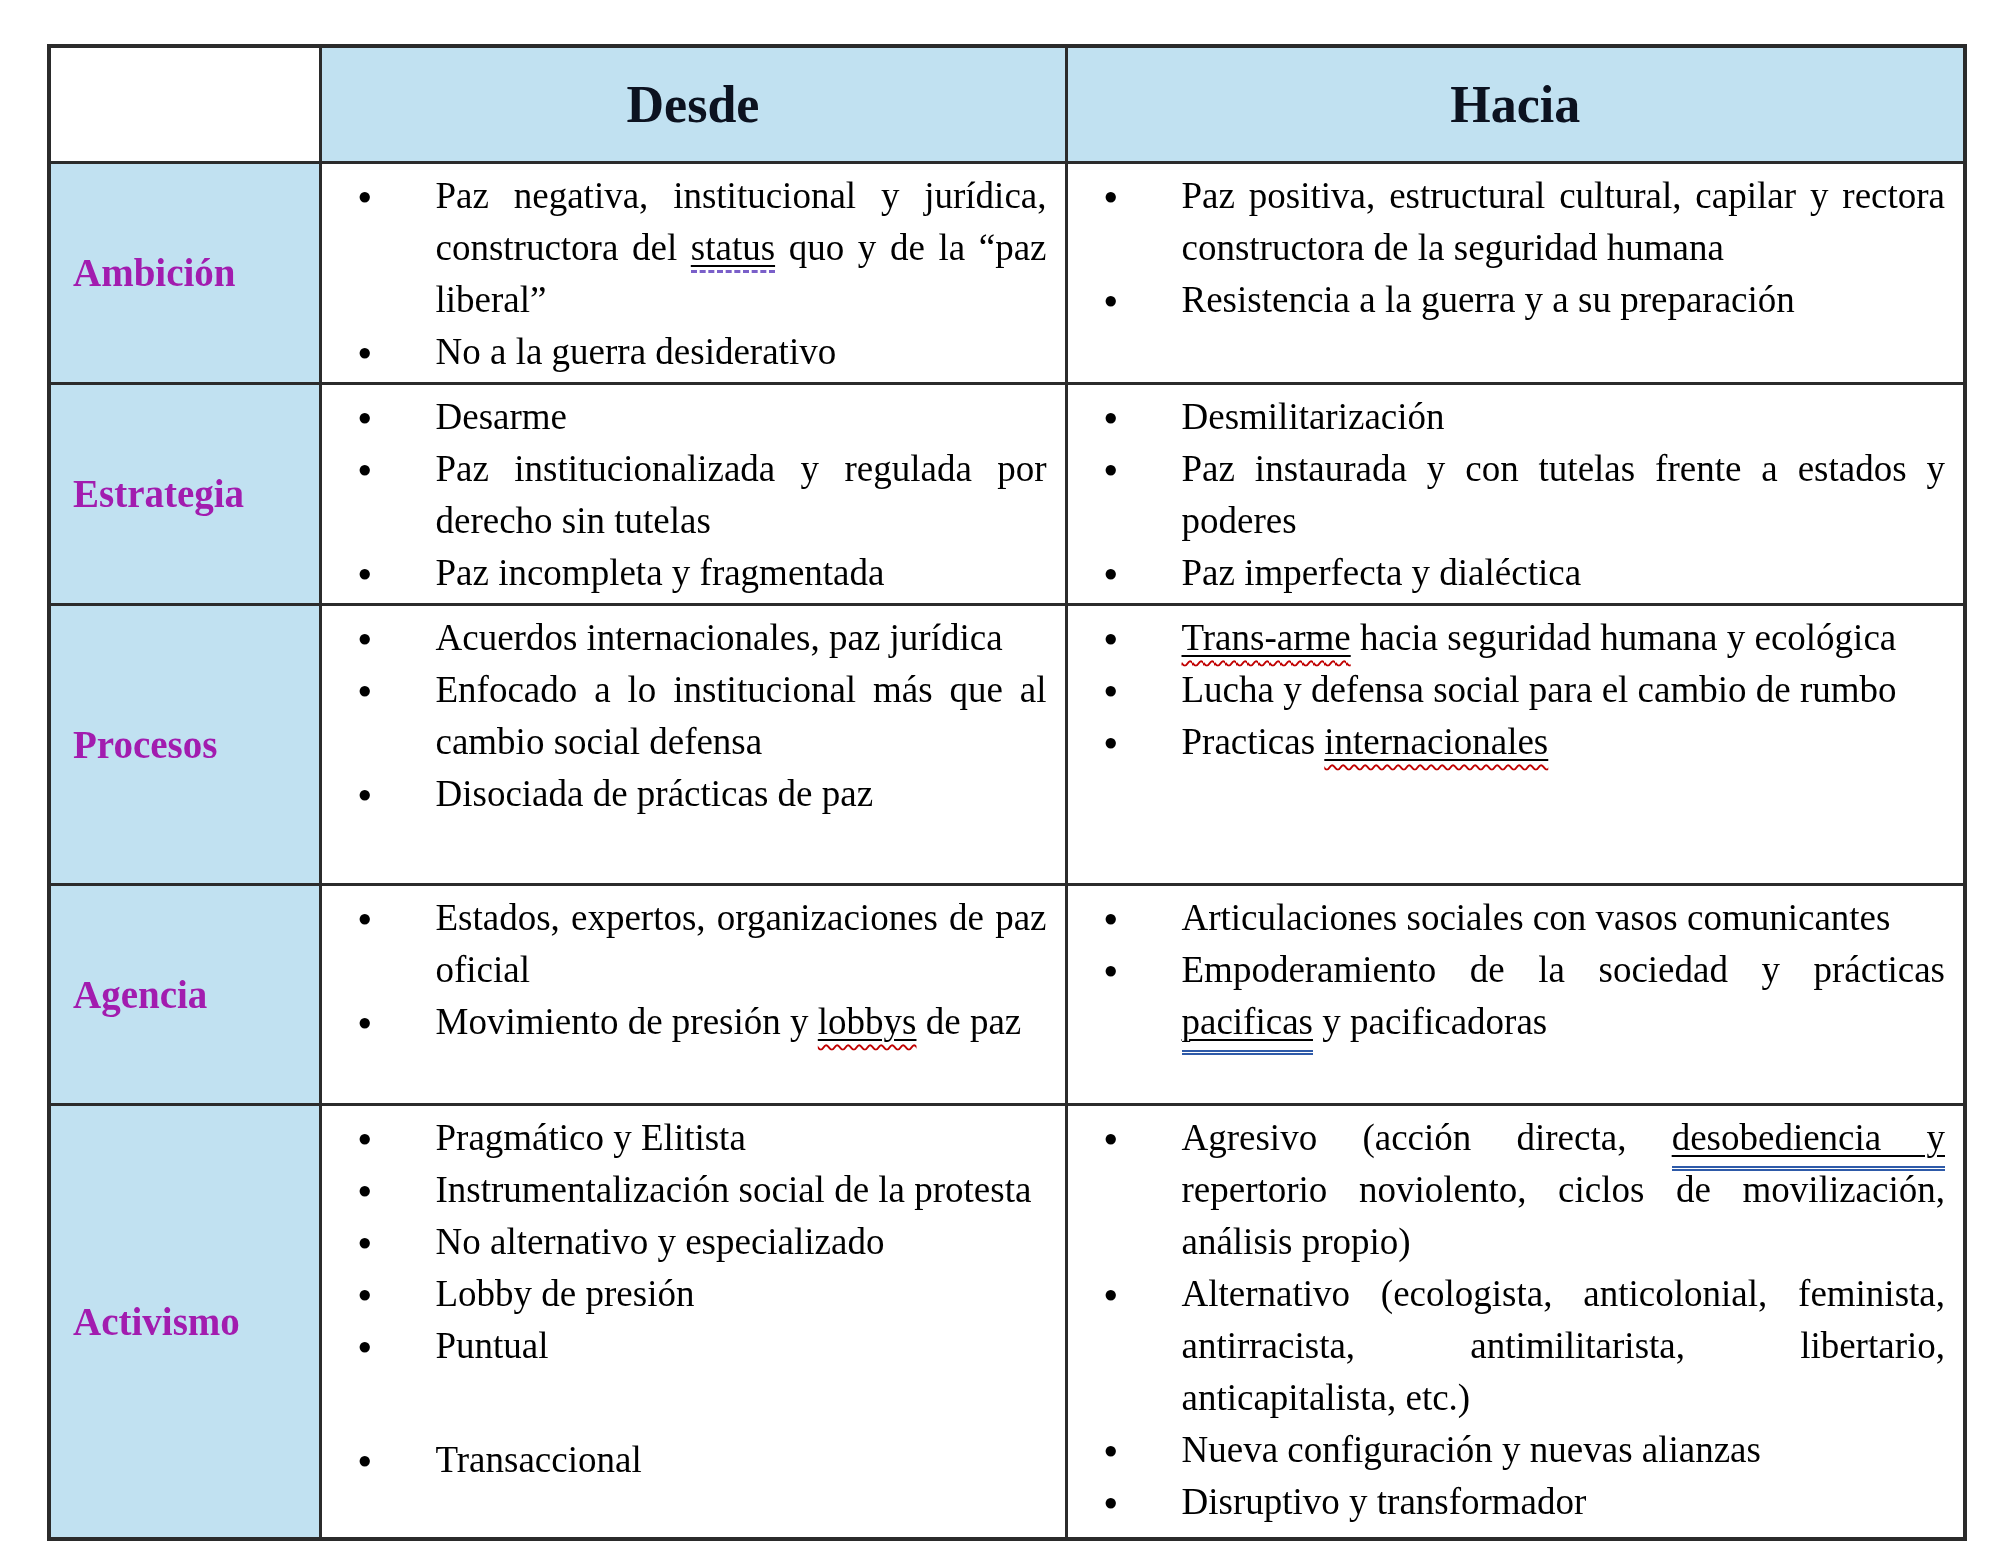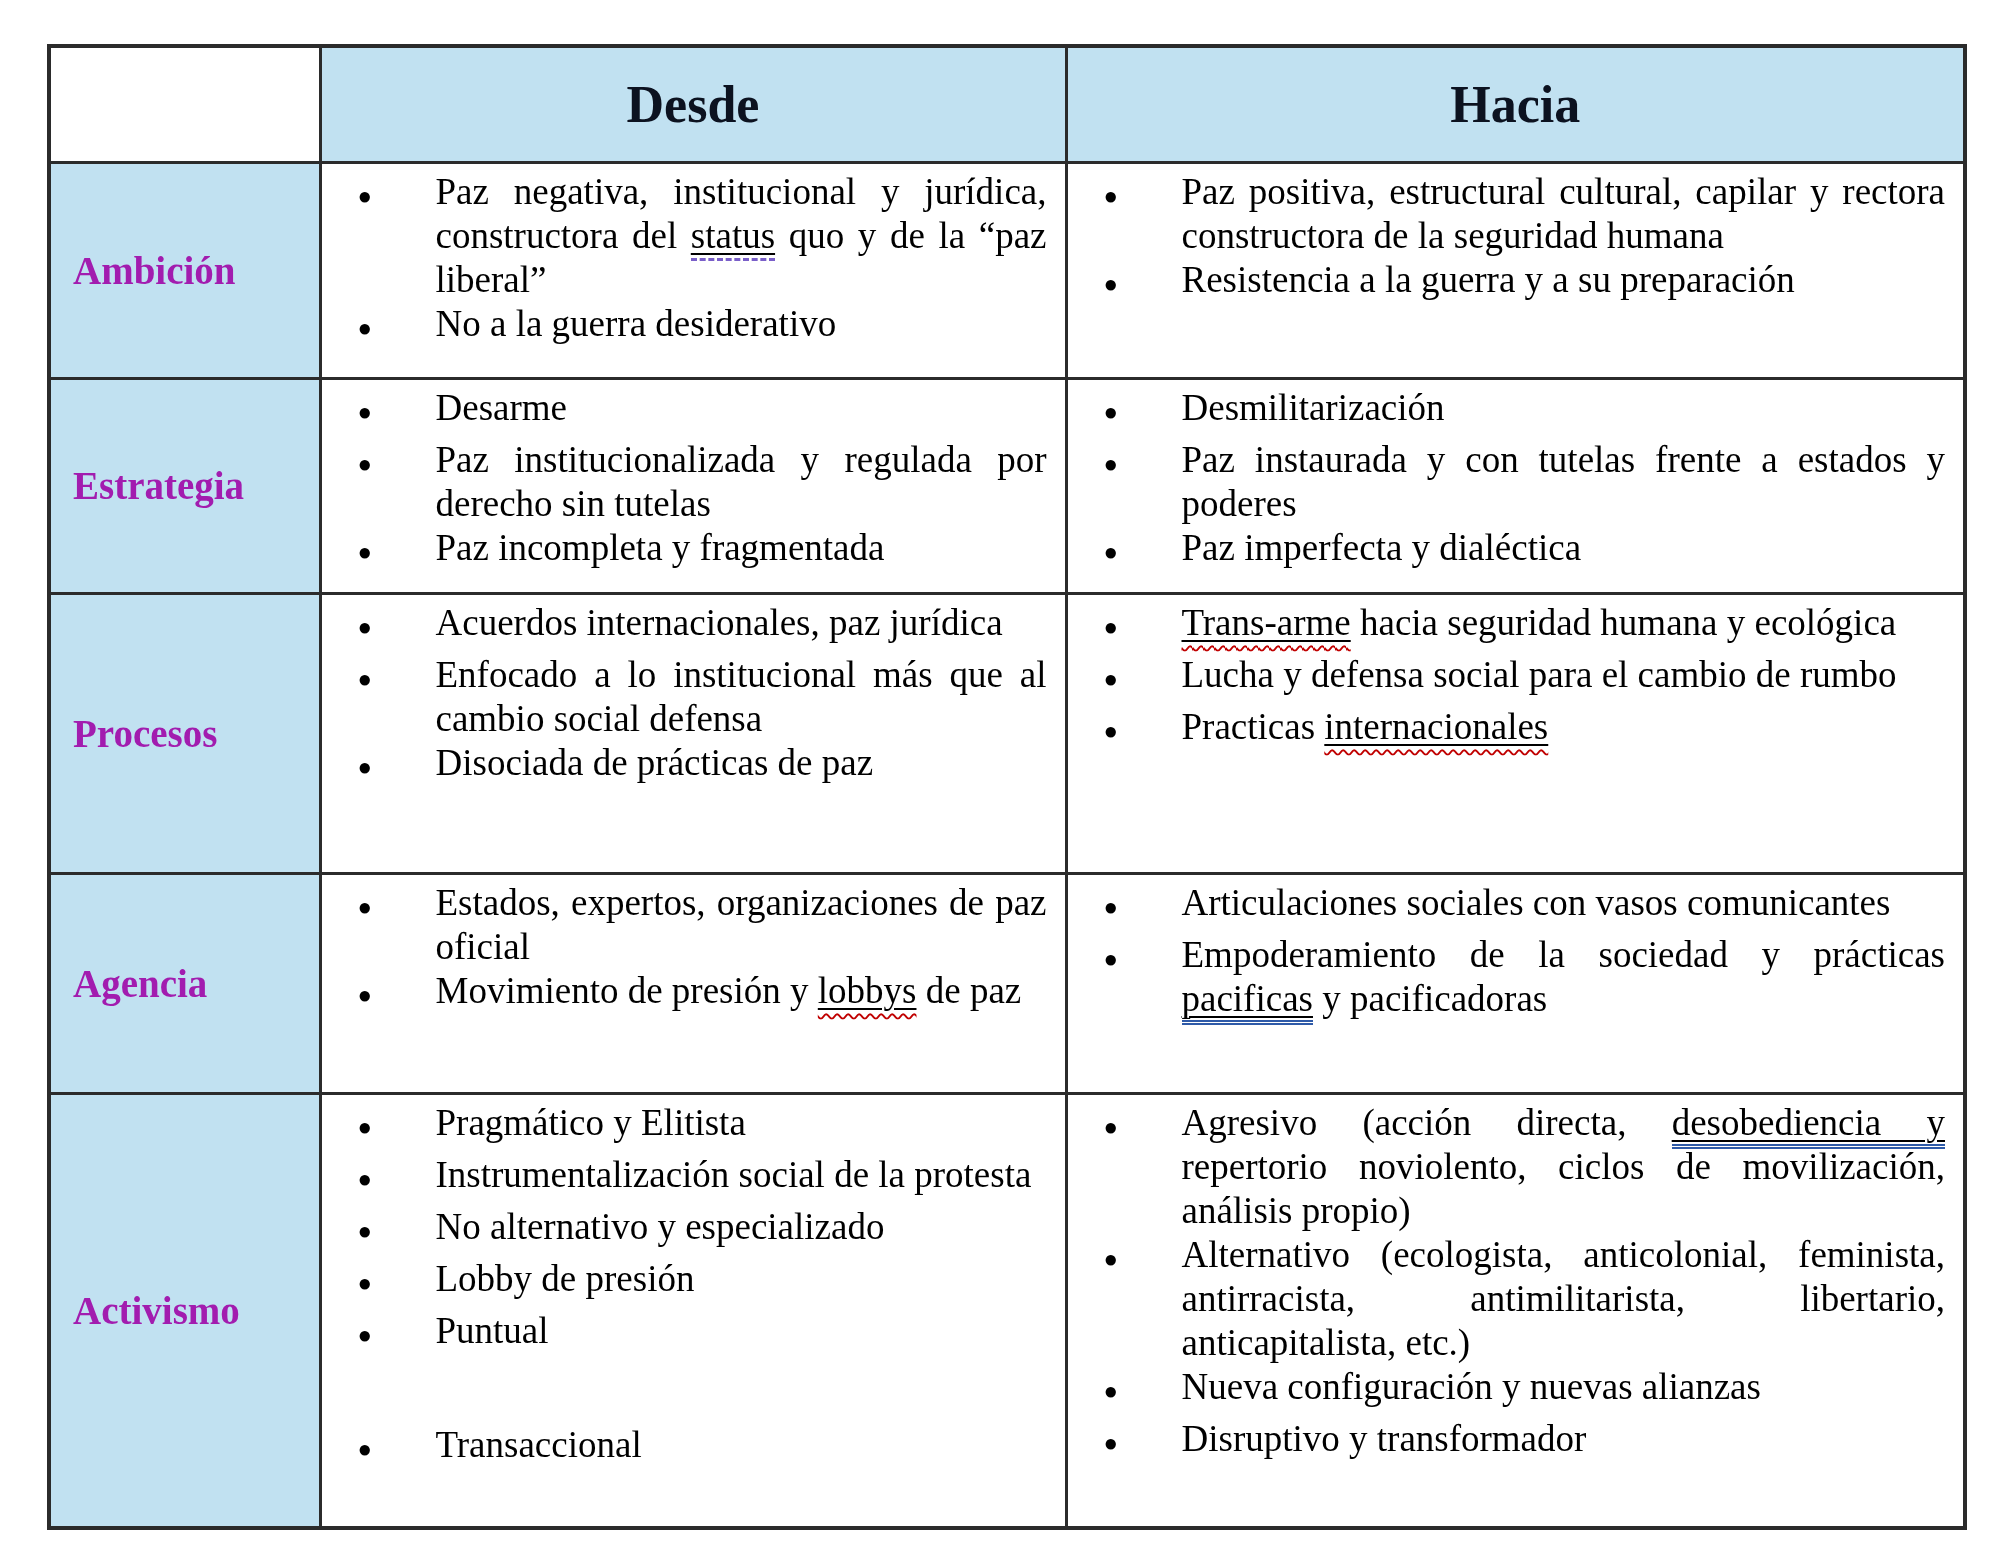--- a/index.html
+++ b/index.html
@@ -30,35 +30,35 @@
     background:var(--blue);vertical-align:middle;text-align:left;
     font-weight:bold;font-size:39px;color:#a21caf;padding-left:22px;
   }
   .content{vertical-align:top;background:#ffffff;padding:6px 18px 4px 0;}
   .item{display:flex;align-items:flex-start;}
   .dot{
     flex:0 0 114px;padding-left:36px;font-size:24px;line-height:52px;
     color:#000;
   }
   .txt{
-    flex:1;text-align:justify;font-size:37px;line-height:44px;color:var(--ink);
+    flex:1;text-align:justify;font-size:37px;line-height:52px;color:var(--ink);
   }
   .spacer{height:62px;}
   .seg-u{
     text-decoration:underline;text-decoration-thickness:2px;
     text-underline-offset:5px;
   }
   .seg-wavy{
     text-decoration-line:underline;text-decoration-style:wavy;
     text-decoration-color:var(--red);text-decoration-thickness:2px;
     text-underline-offset:10px;
     margin-top:7px;
   }
   .seg-dash{border-bottom:3px dashed var(--purple);padding-bottom:2px;}
-  .seg-double{border-bottom:5px double var(--dblue);padding-bottom:1px;}
+  .seg-double{border-bottom:5px double var(--dblue);padding-bottom:8px;}
 </style>
 </head>
 <body>
 
 <table>
   <colgroup>
       <col class="c1">
       <col class="c2">
       <col class="c3">
     </colgroup>

